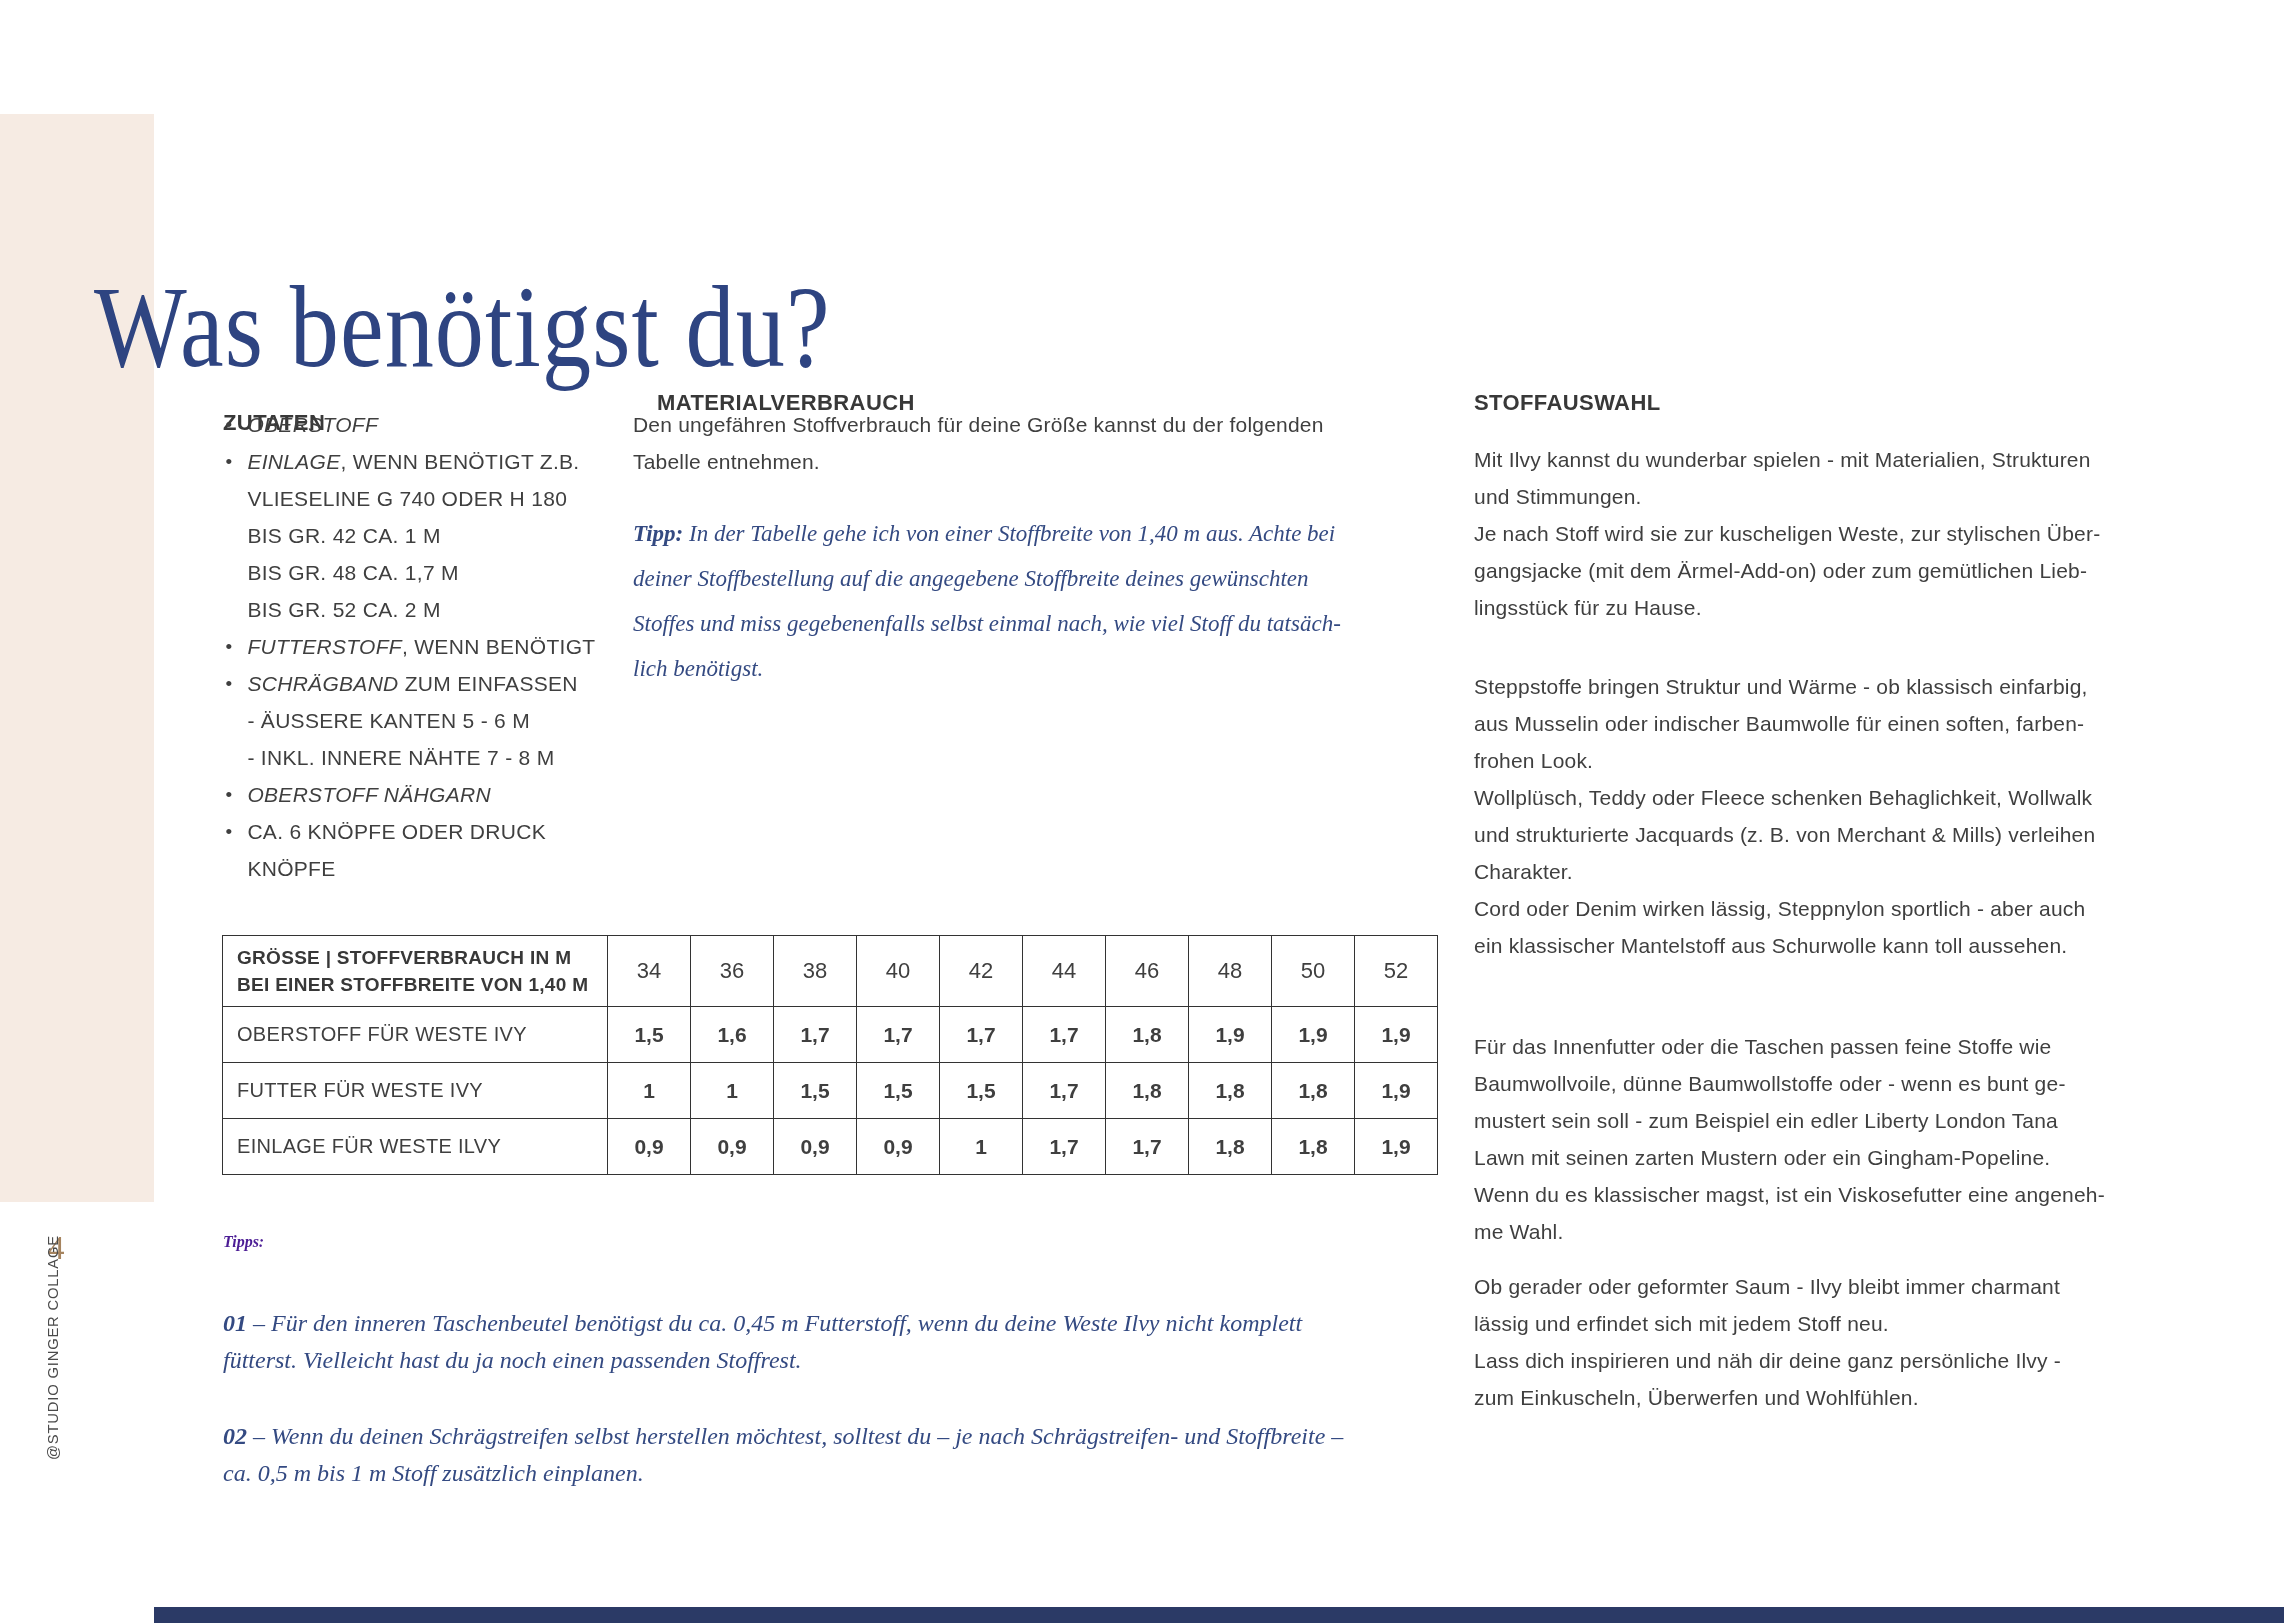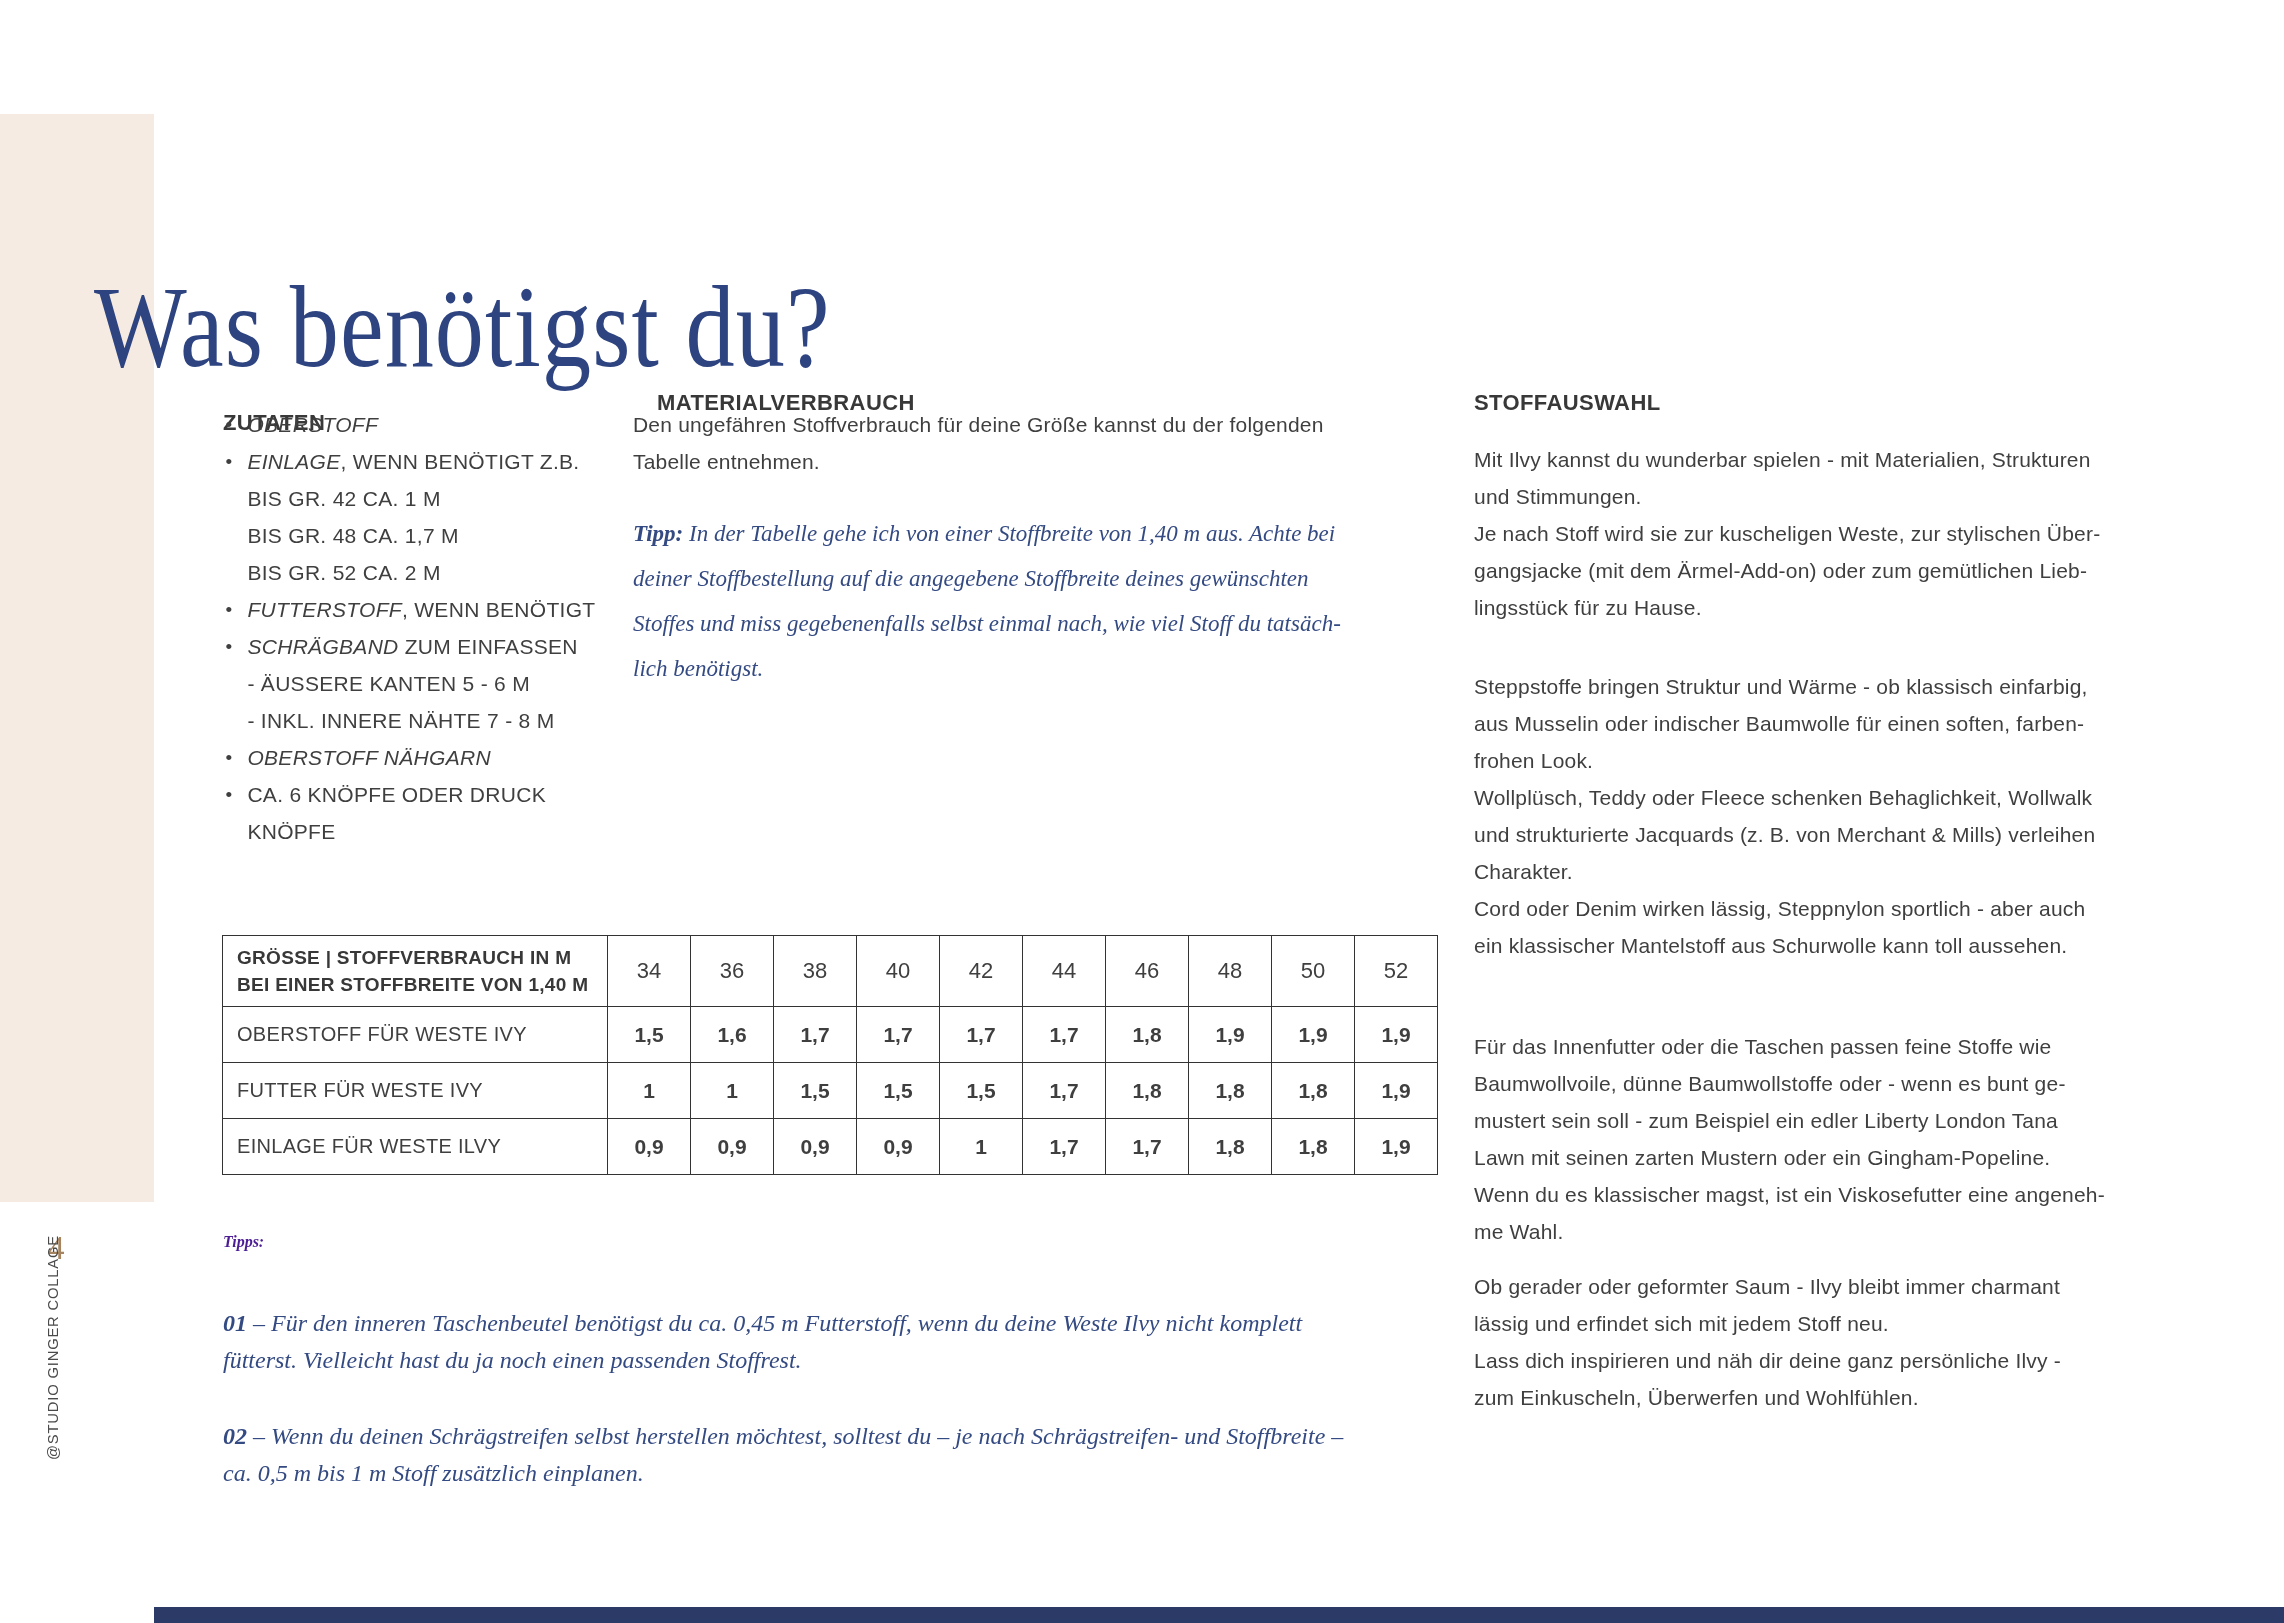--- a/index.html
+++ b/index.html
@@ -90,20 +90,21 @@
 
 <div id="page">
   <div id="accent-left"></div>
 
   <h1 id="page-title">Was benötigst du?</h1>
 
   <h2 id="zutaten-h" class="col-heading">ZUTATEN</h2>
   <div id="zutaten-list">
       <div class="zline"><span class="zbullet">•</span><span class="zitalic">OBERSTOFF</span></div>
       <div class="zline"><span class="zbullet">•</span><span class="zitalic">EINLAGE</span><span>, WENN BENÖTIGT Z.B.</span></div>
+      <div class="zline"><span>VLIESELINE G 740 ODER H 180</span></div>
       <div class="zline"><span>BIS GR. 42 CA. 1 M</span></div>
       <div class="zline"><span>BIS GR. 48 CA. 1,7 M</span></div>
       <div class="zline"><span>BIS GR. 52 CA. 2 M</span></div>
       <div class="zline"><span class="zbullet">•</span><span class="zitalic">FUTTERSTOFF</span><span>, WENN BENÖTIGT</span></div>
       <div class="zline"><span class="zbullet">•</span><span class="zitalic">SCHRÄGBAND</span><span> ZUM EINFASSEN</span></div>
       <div class="zline"><span>- ÄUSSERE KANTEN 5 - 6 M</span></div>
       <div class="zline"><span>- INKL. INNERE NÄHTE 7 - 8 M</span></div>
       <div class="zline"><span class="zbullet">•</span><span class="zitalic">OBERSTOFF NÄHGARN</span></div>
       <div class="zline"><span class="zbullet">•</span><span>CA. 6 KNÖPFE ODER DRUCK</span></div>
       <div class="zline"><span>KNÖPFE</span></div>

